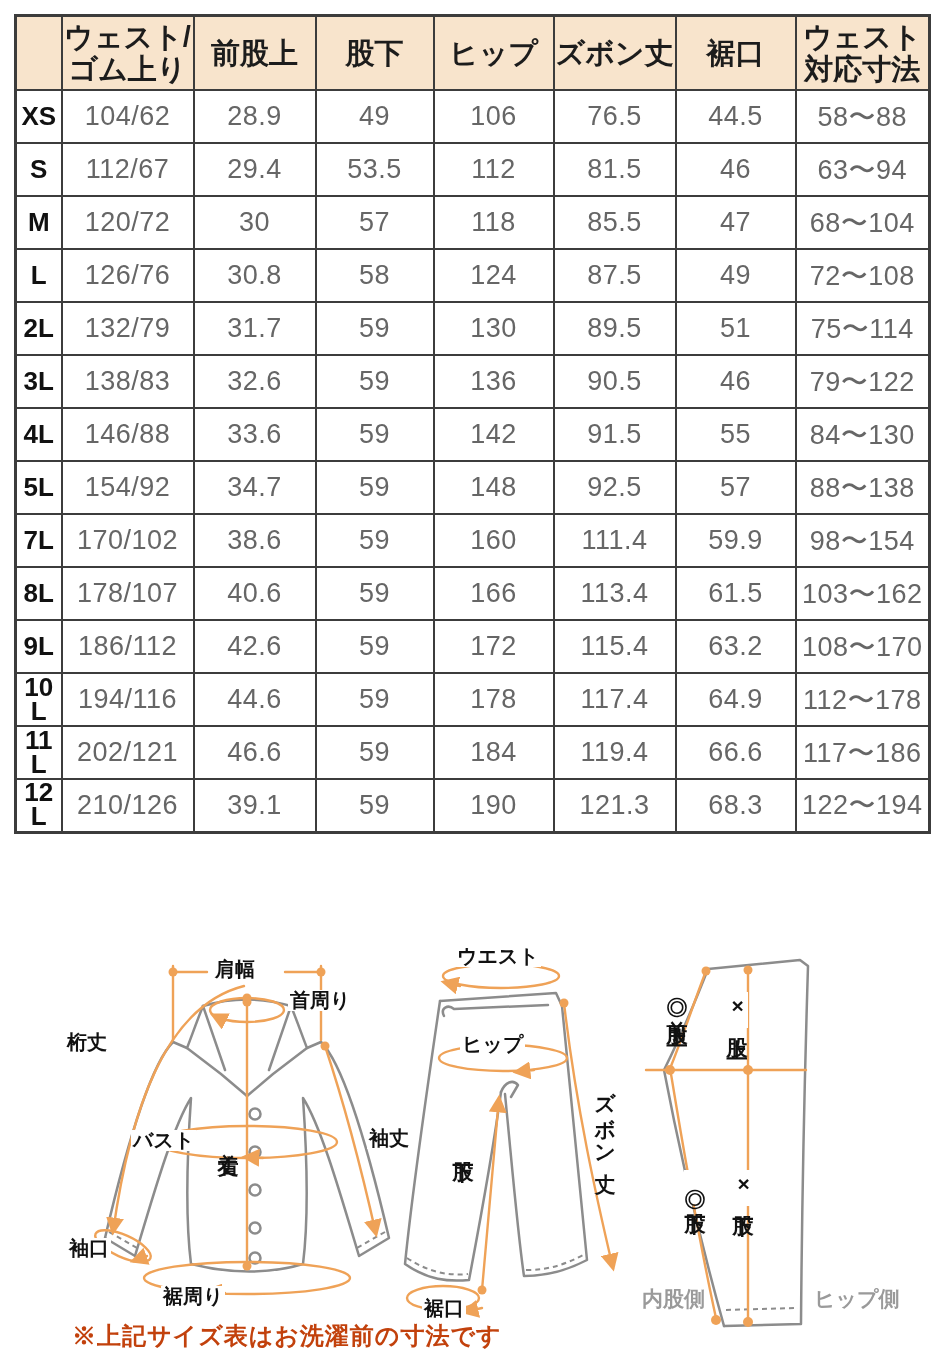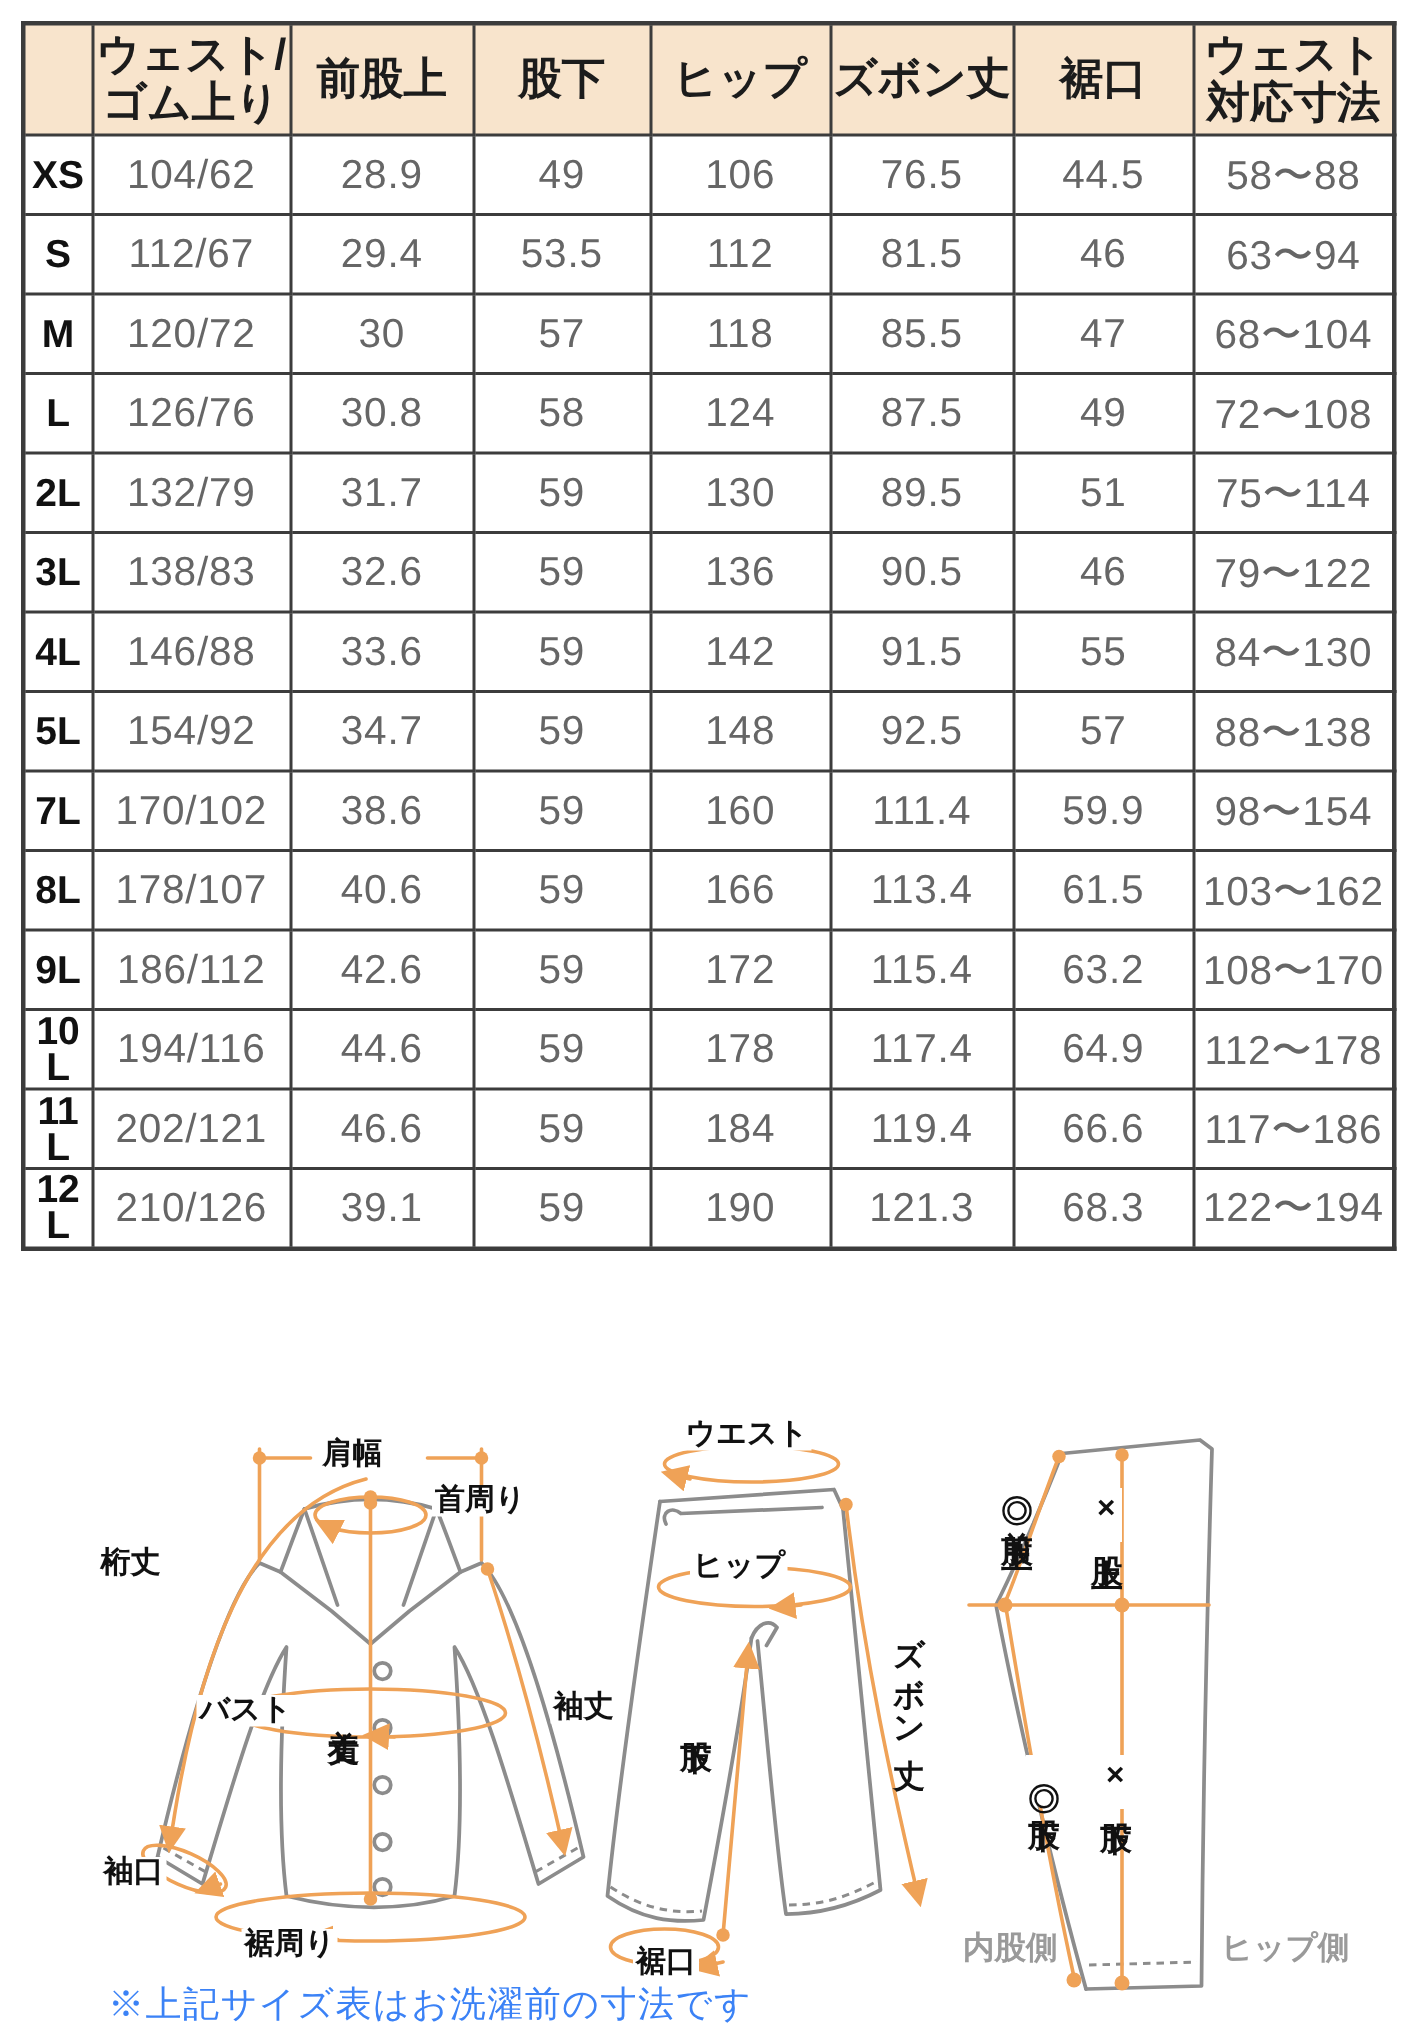--- a/index.html
+++ b/index.html
@@ -33,22 +33,22 @@
   .lab{
     position:absolute;font-weight:bold;color:#111111;font-size:20px;
     white-space:nowrap;background:#ffffff;padding:0 2px;line-height:1.05;
   }
   .vlab{
     writing-mode:vertical-rl;text-orientation:upright;letter-spacing:3px;
     padding:2px 0;font-size:21px;
   }
   .glab{color:#9a9a9a;font-size:21px;background:transparent;}
   .note{
-    position:absolute;left:72px;top:1320px;font-size:24px;font-weight:normal;
-    color:#3b82f6;letter-spacing:1px;
+    position:absolute;left:72px;top:1320px;font-size:24px;font-weight:bold;
+    color:#c2410c;letter-spacing:1px;
   }
   .g{stroke:#8c8c8c;stroke-width:2.5;fill:none;stroke-linecap:round;stroke-linejoin:round;}
   .gt{stroke:#8c8c8c;stroke-width:2;fill:none;stroke-dasharray:5 4;}
   .o{stroke:#efa257;stroke-width:2.4;fill:none;stroke-linecap:round;}
   .od{fill:#efa257;stroke:none;}
 </style>
 </head>
 <body>
 
 <table class="size-table">

